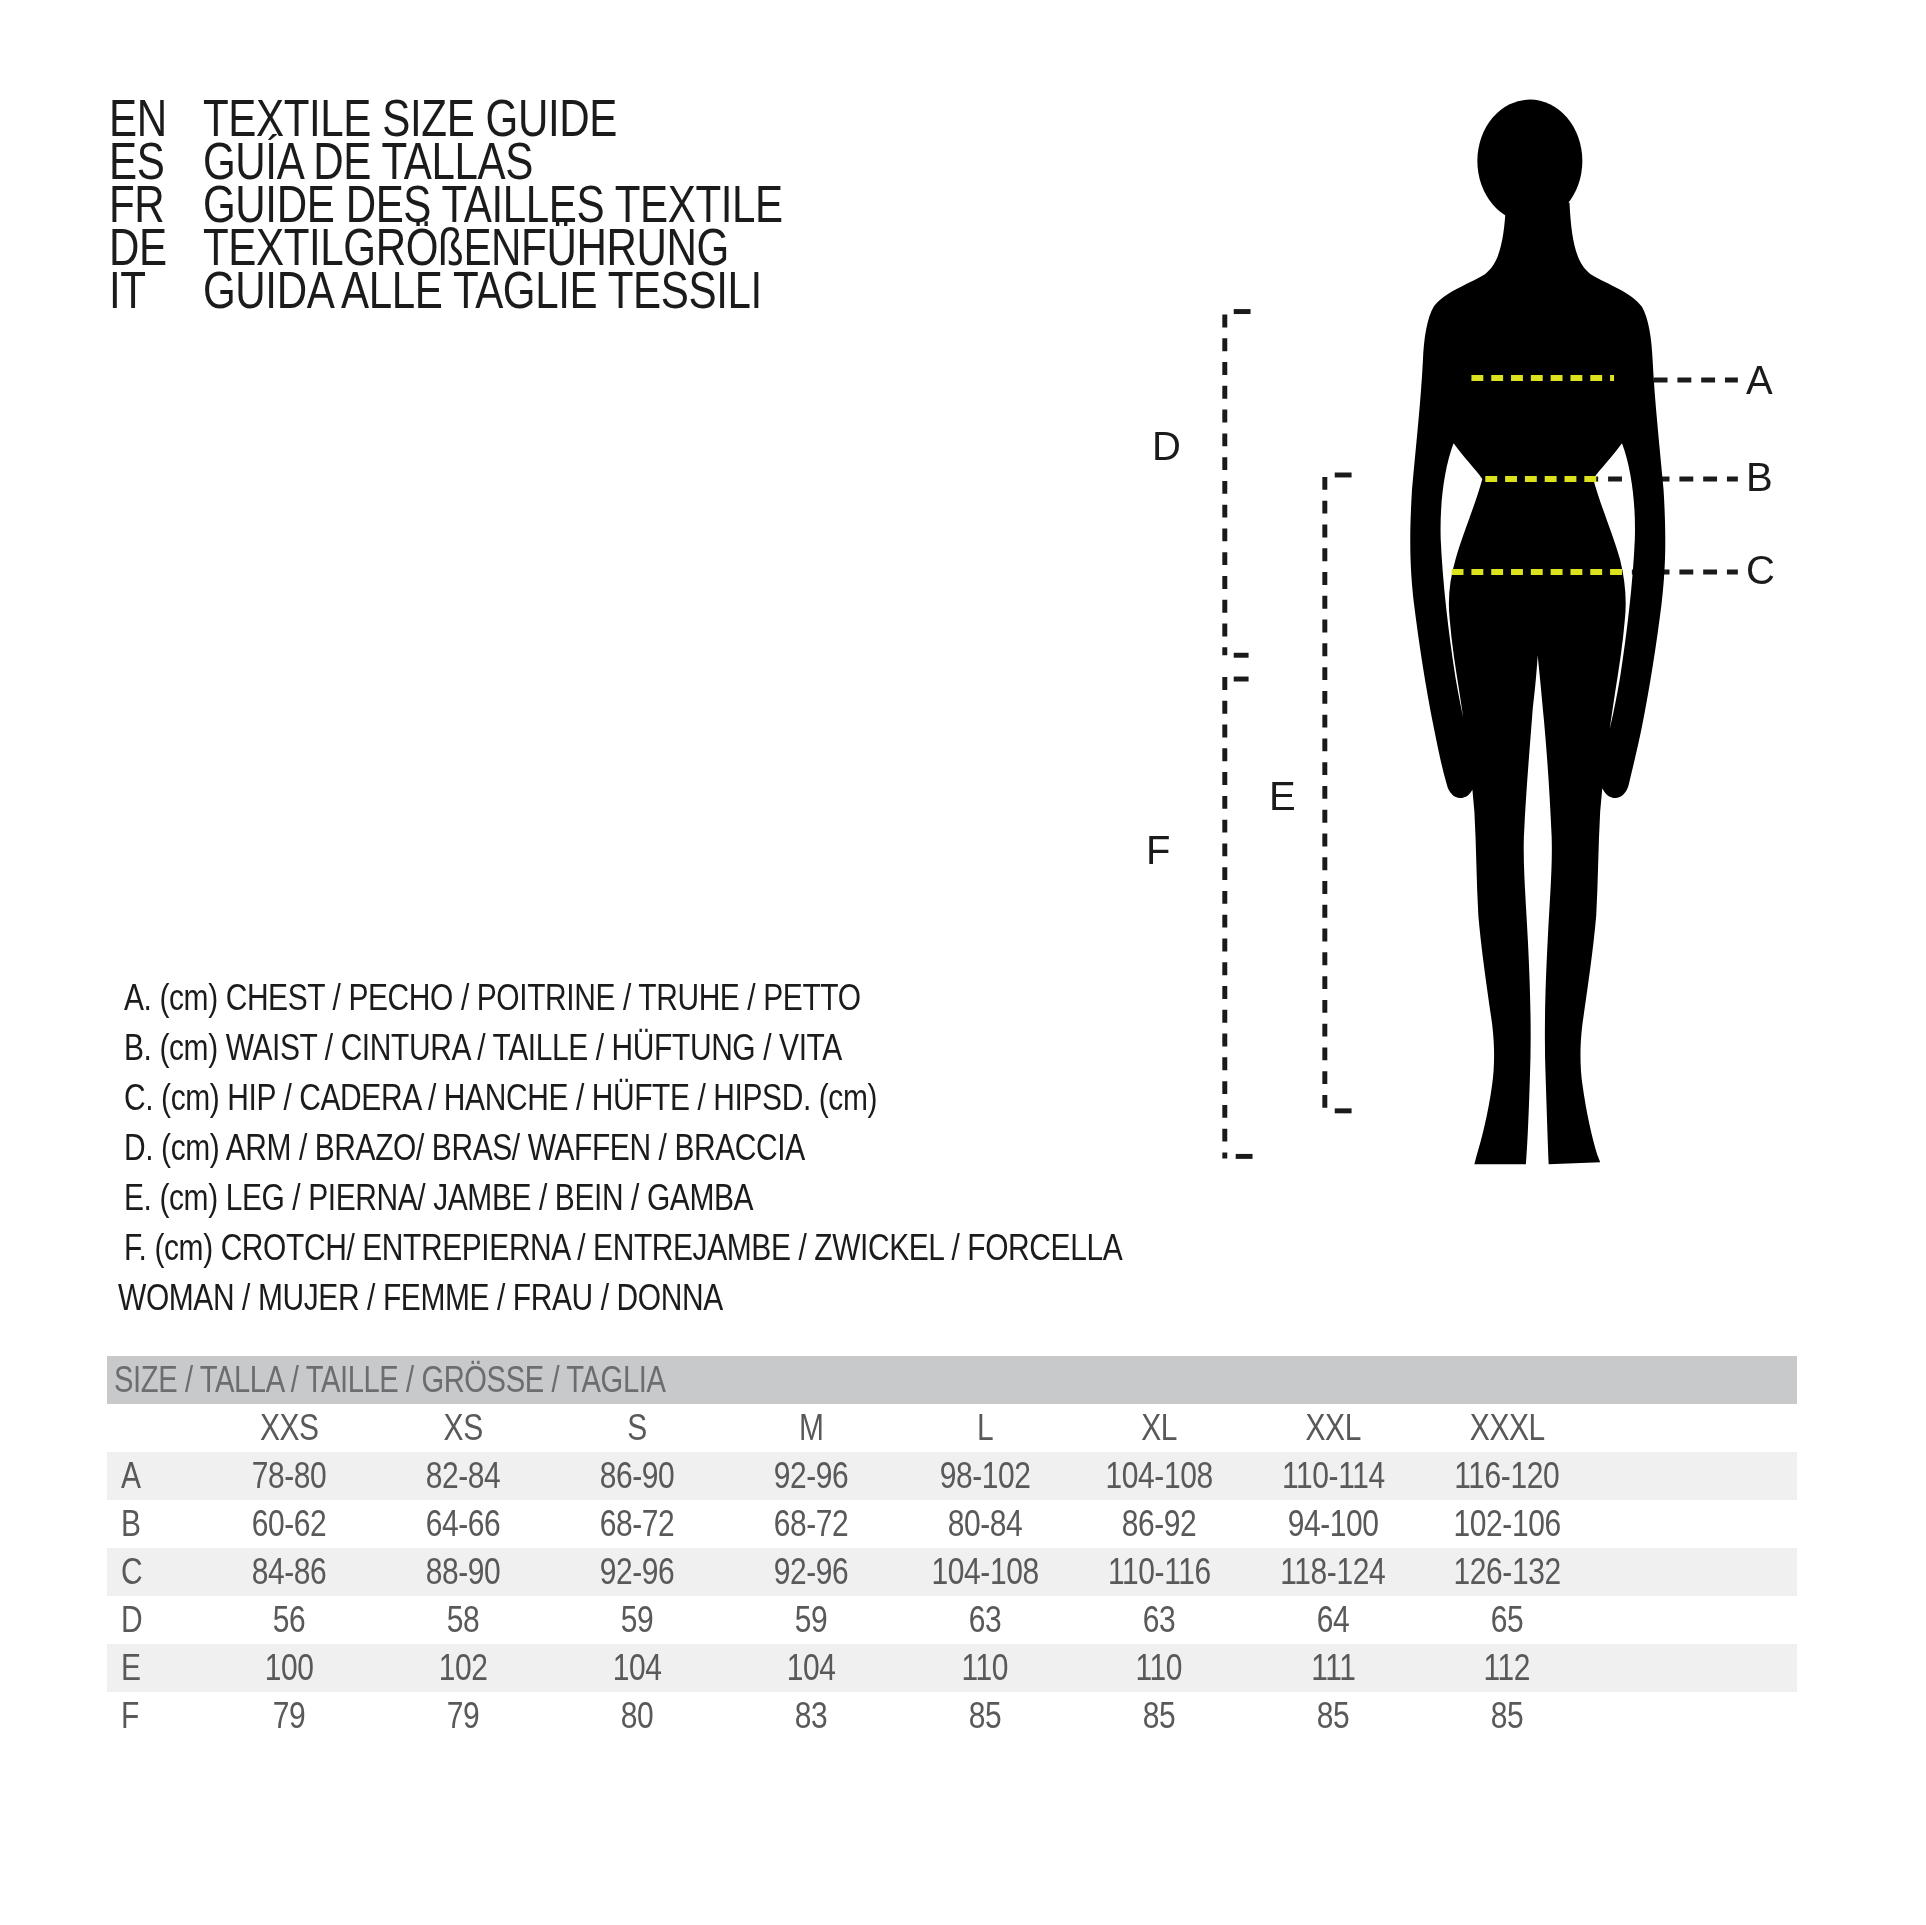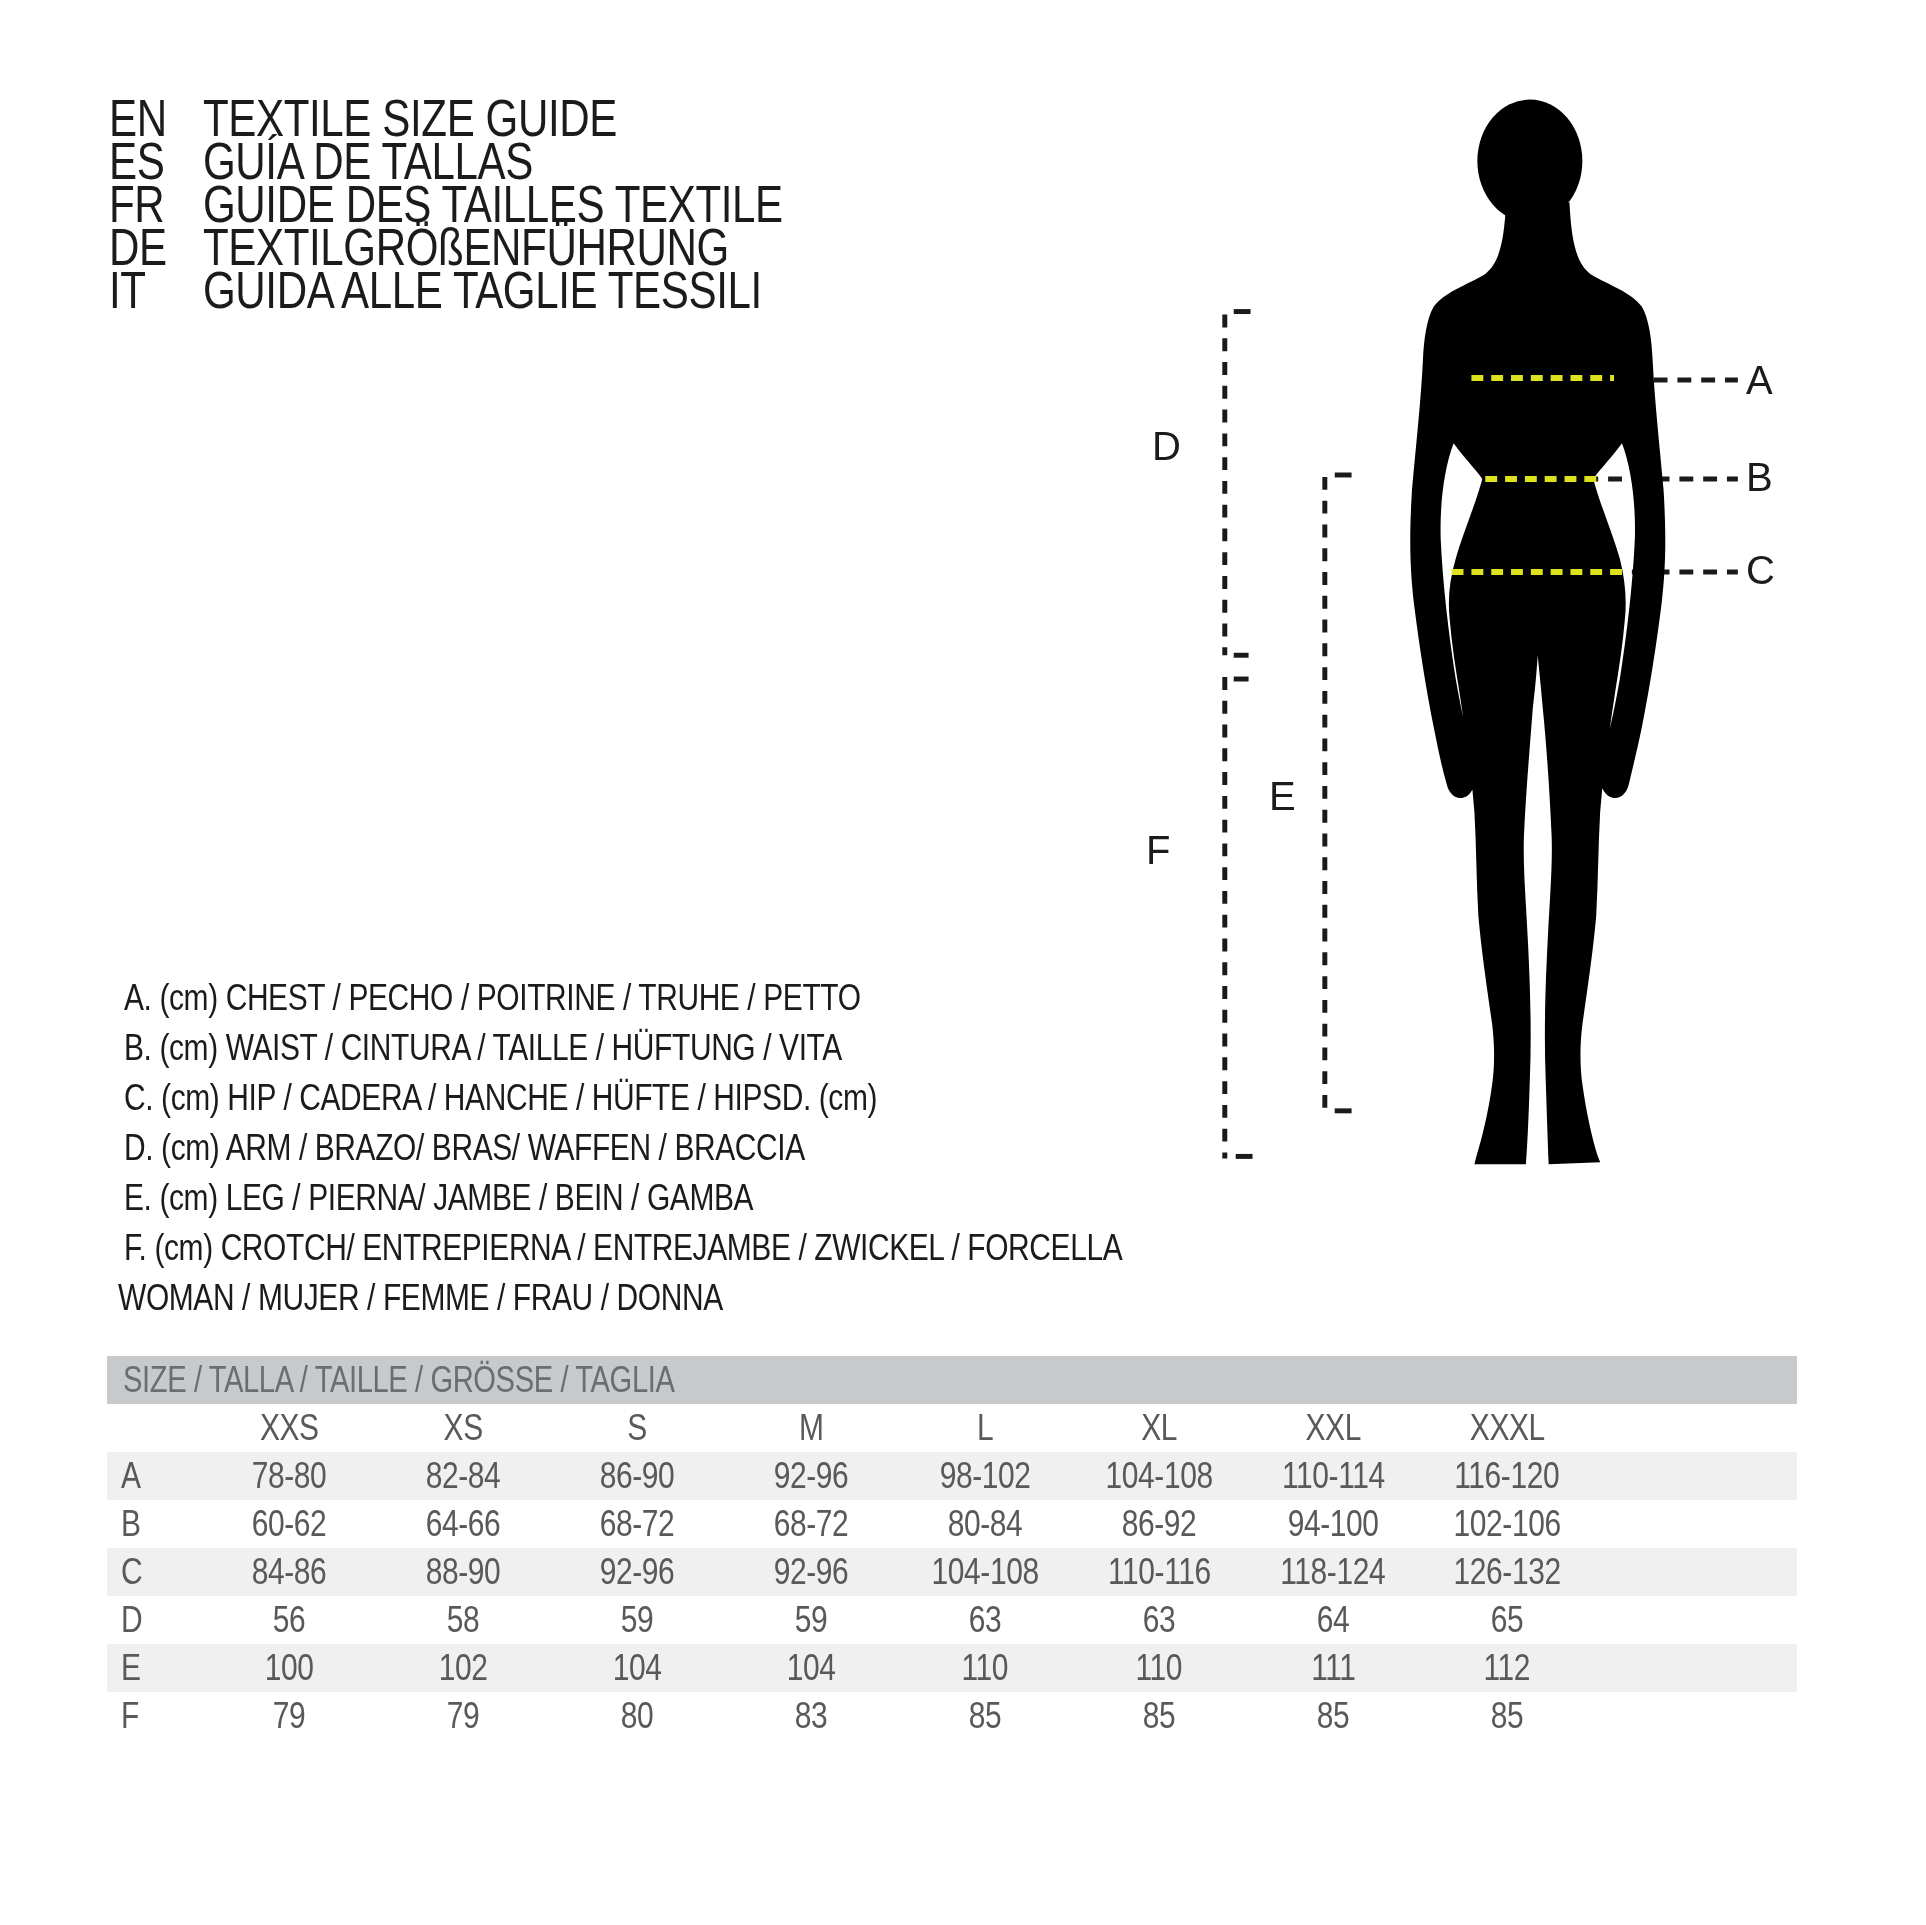--- a/index.html
+++ b/index.html
@@ -28,21 +28,21 @@
 
   
   .legend{position:absolute;left:109px;top:973px;}
   .legend-item{height:50px;line-height:50px;font-size:37px;margin-left:15px;}
 
   
   .audience{position:absolute;left:109px;top:1278px;font-size:37px;line-height:40px;margin-left:9px;}
 
   
   .size-table{position:absolute;left:107px;top:1356px;width:1690px;}
-  .ttl-bar{height:48px;background:#c8c9cb;line-height:48px;padding-left:16px;
+  .ttl-bar{height:48px;background:#c8c9cb;line-height:48px;padding-left:7px;
            font-size:36px;color:#6b6d6f;}
   .trow{display:grid;grid-template-columns:95px repeat(8,174px);height:48px;
         line-height:48px;font-size:37px;color:#58595b;}
   .trow.head{color:#58595b;}
   .trow.stripe{background:#f0f0f1;}
   .tcell{text-align:center;overflow:visible;}
   .tlabel{text-align:left;padding-left:14px;}
 </style>
 </head>
 <body>

